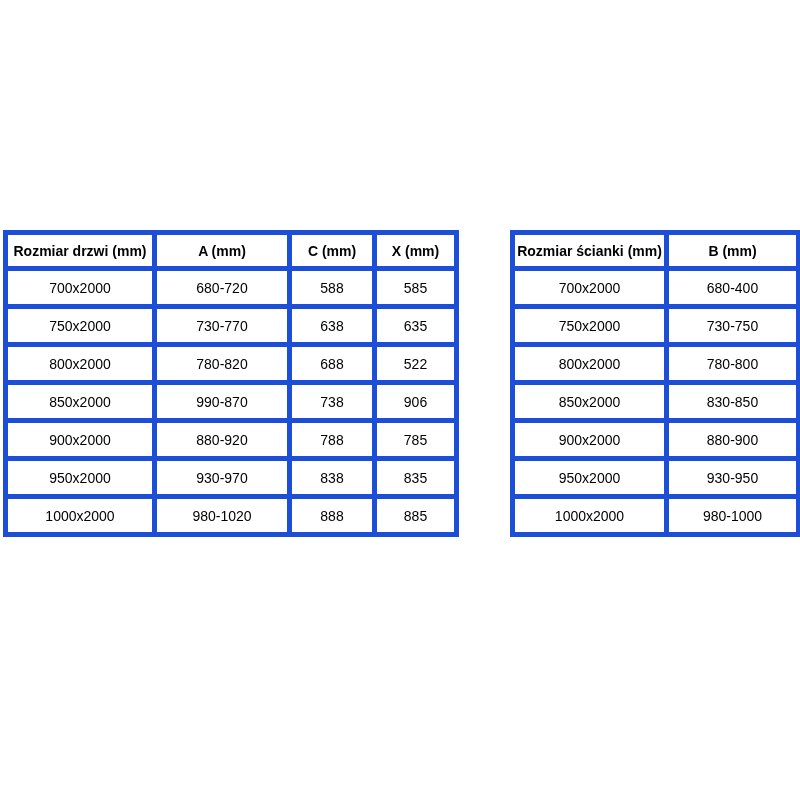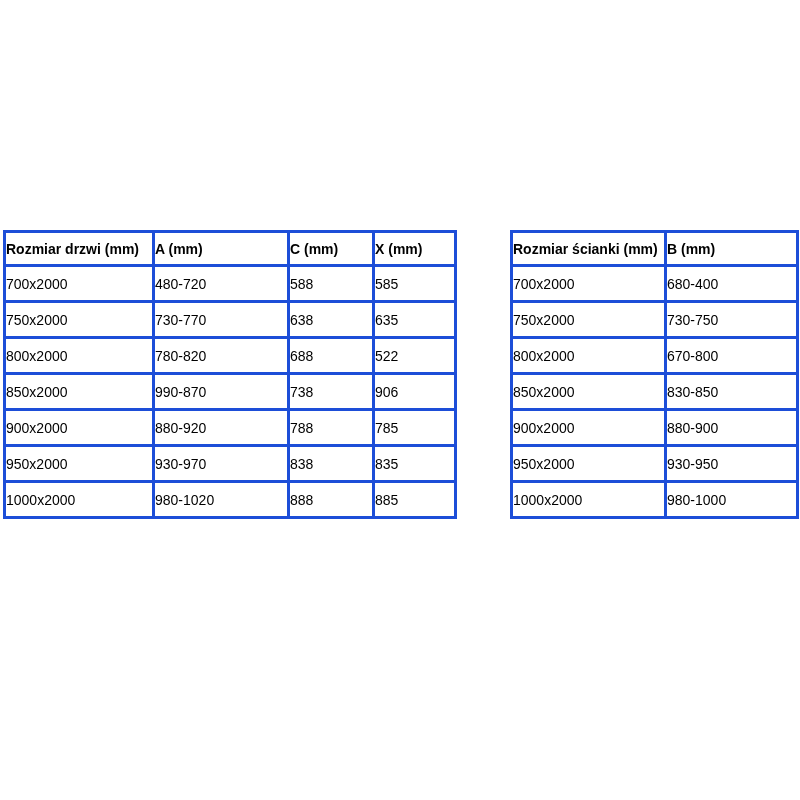--- a/index.html
+++ b/index.html
@@ -19,22 +19,22 @@
     color: #000000;
   }
   table.size-table {
     position: absolute;
     border-collapse: collapse;
     table-layout: fixed;
     background: #ffffff;
   }
   table.size-table th,
   table.size-table td {
-    border: 3px solid #1d4ed8;
-    text-align: left;
+    border: 5px solid #1d4ed8;
+    text-align: center;
     vertical-align: middle;
     font-size: 14px;
     line-height: 1;
     height: 33px;
     padding: 0;
     white-space: nowrap;
     overflow: hidden;
   }
   table.size-table th {
     font-weight: bold;
@@ -68,21 +68,21 @@
         <tr>
           <th>Rozmiar drzwi (mm)</th>
           <th>A (mm)</th>
           <th>C (mm)</th>
           <th>X (mm)</th>
         </tr>
       </thead>
     <tbody>
         <tr>
           <td>700x2000</td>
-          <td>480-720</td>
+          <td>680-720</td>
           <td>588</td>
           <td>585</td>
         </tr>
         <tr>
           <td>750x2000</td>
           <td>730-770</td>
           <td>638</td>
           <td>635</td>
         </tr>
         <tr>
@@ -133,21 +133,21 @@
         <tr>
           <td>700x2000</td>
           <td>680-400</td>
         </tr>
         <tr>
           <td>750x2000</td>
           <td>730-750</td>
         </tr>
         <tr>
           <td>800x2000</td>
-          <td>670-800</td>
+          <td>780-800</td>
         </tr>
         <tr>
           <td>850x2000</td>
           <td>830-850</td>
         </tr>
         <tr>
           <td>900x2000</td>
           <td>880-900</td>
         </tr>
         <tr>

